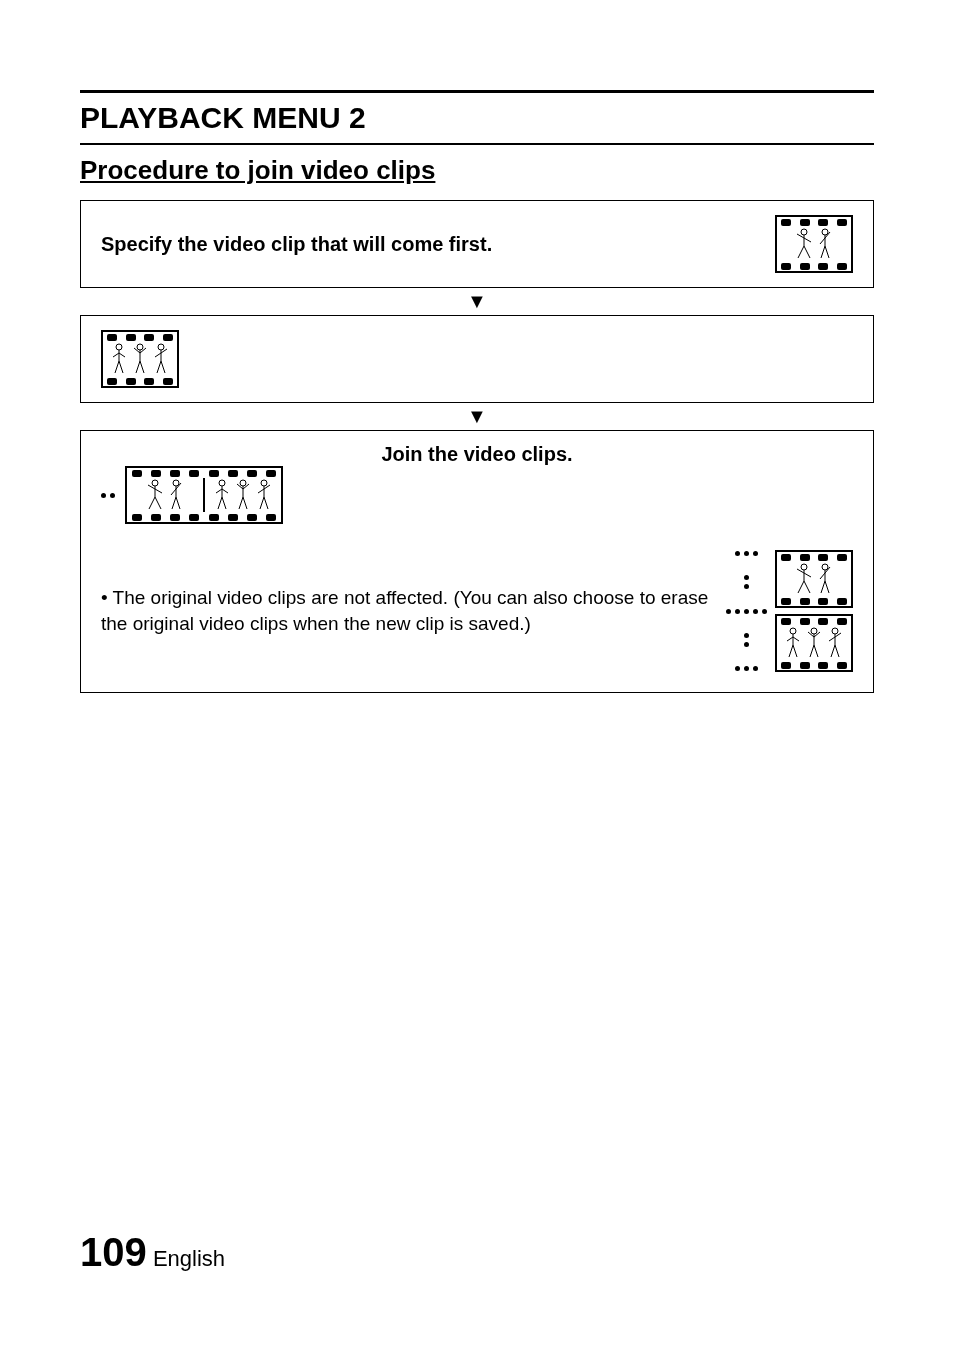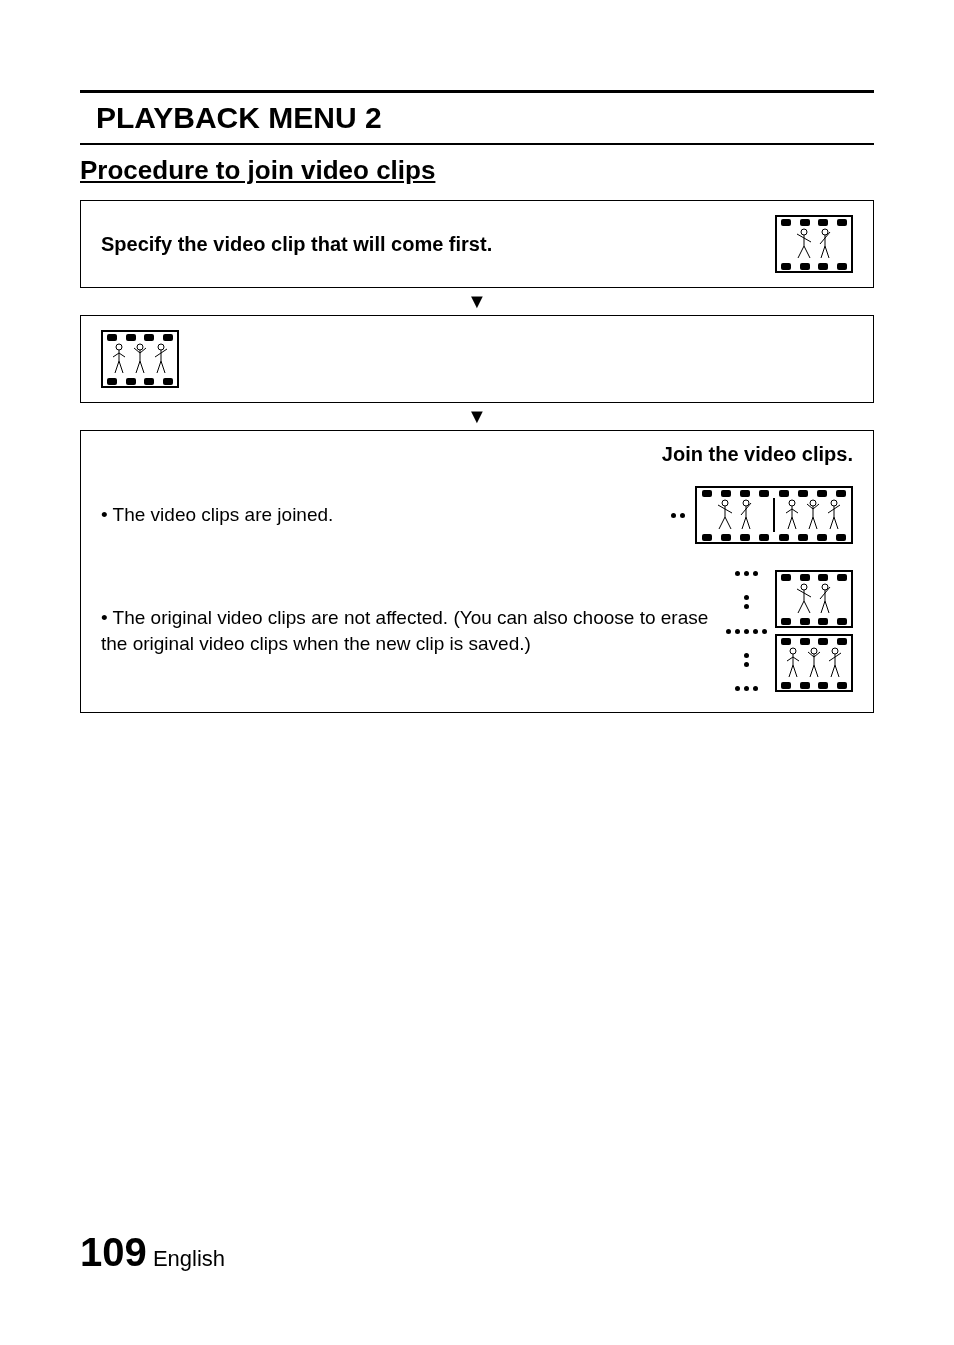--- a/index.html
+++ b/index.html
@@ -22,21 +22,21 @@
       border-top: 3px solid #000;
       margin-bottom: 4px;
     }
     .rule-thin {
       border-top: 2px solid #000;
       margin-bottom: 10px;
     }
     h1 {
       font-size: 30px;
       font-weight: bold;
-      margin: 8px 16px;
+      margin: 8px 0;
     }
     h2 {
       font-size: 26px;
       font-weight: bold;
       margin: 6px 0 14px 0;
       text-decoration: underline;
     }
     .box {
       border: 1.5px solid #000;
       padding: 14px 20px;
@@ -55,22 +55,21 @@
       font-size: 20px;
       margin: 2px 0;
     }
     .box-big {
       border: 1.5px solid #000;
       padding: 12px 20px 20px 20px;
     }
     .box-big .title {
       font-size: 20px;
       font-weight: bold;
-      text-align: right;
-      margin-bottom: 20px;
+      text-align: center;
     }
     .row {
       display: flex;
       align-items: center;
       gap: 10px;
       margin-bottom: 26px;
     }
     .row:last-child {
       margin-bottom: 0;
     }
@@ -293,21 +292,20 @@
       </div>
     </div>
   </div>
 
   <div class="arrow-down">▼</div>
 
   <div class="box-big">
     <div class="title">Join the video clips.</div>
 
     <div class="row">
-      <div class="bullet-text">• <span>The video clips are joined.</span></div>
       <div class="dots-h">
           <span></span>
           <span></span>
         </div>
       <div class="diagram">
         <div class="filmstrip filmstrip-wide">
           <div class="perf wide">
               <span></span>
               <span></span>
               <span></span>

